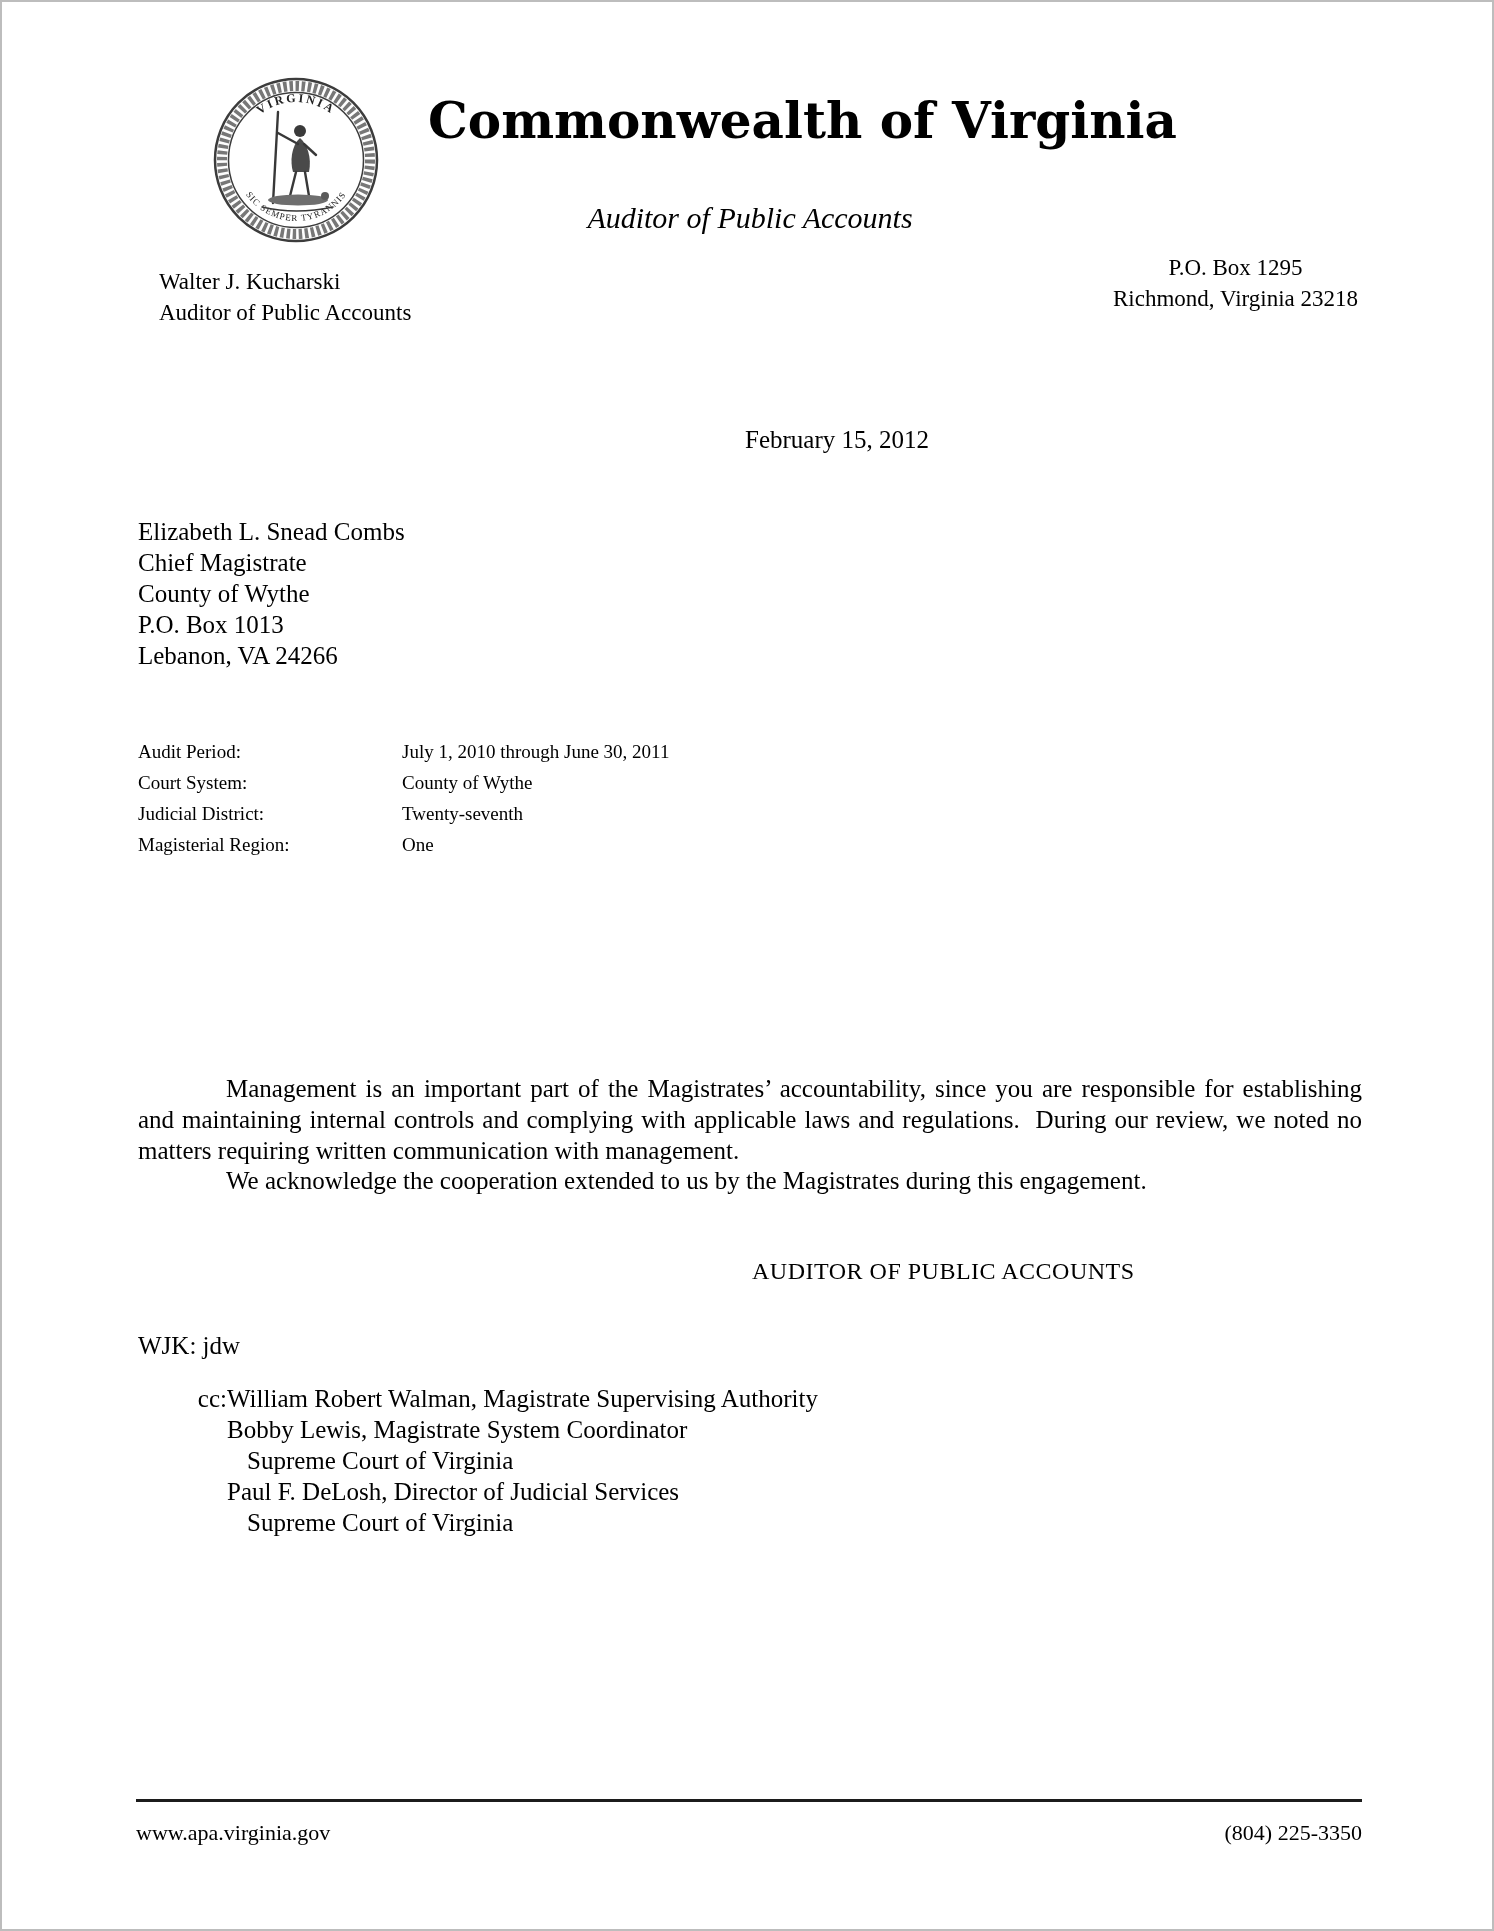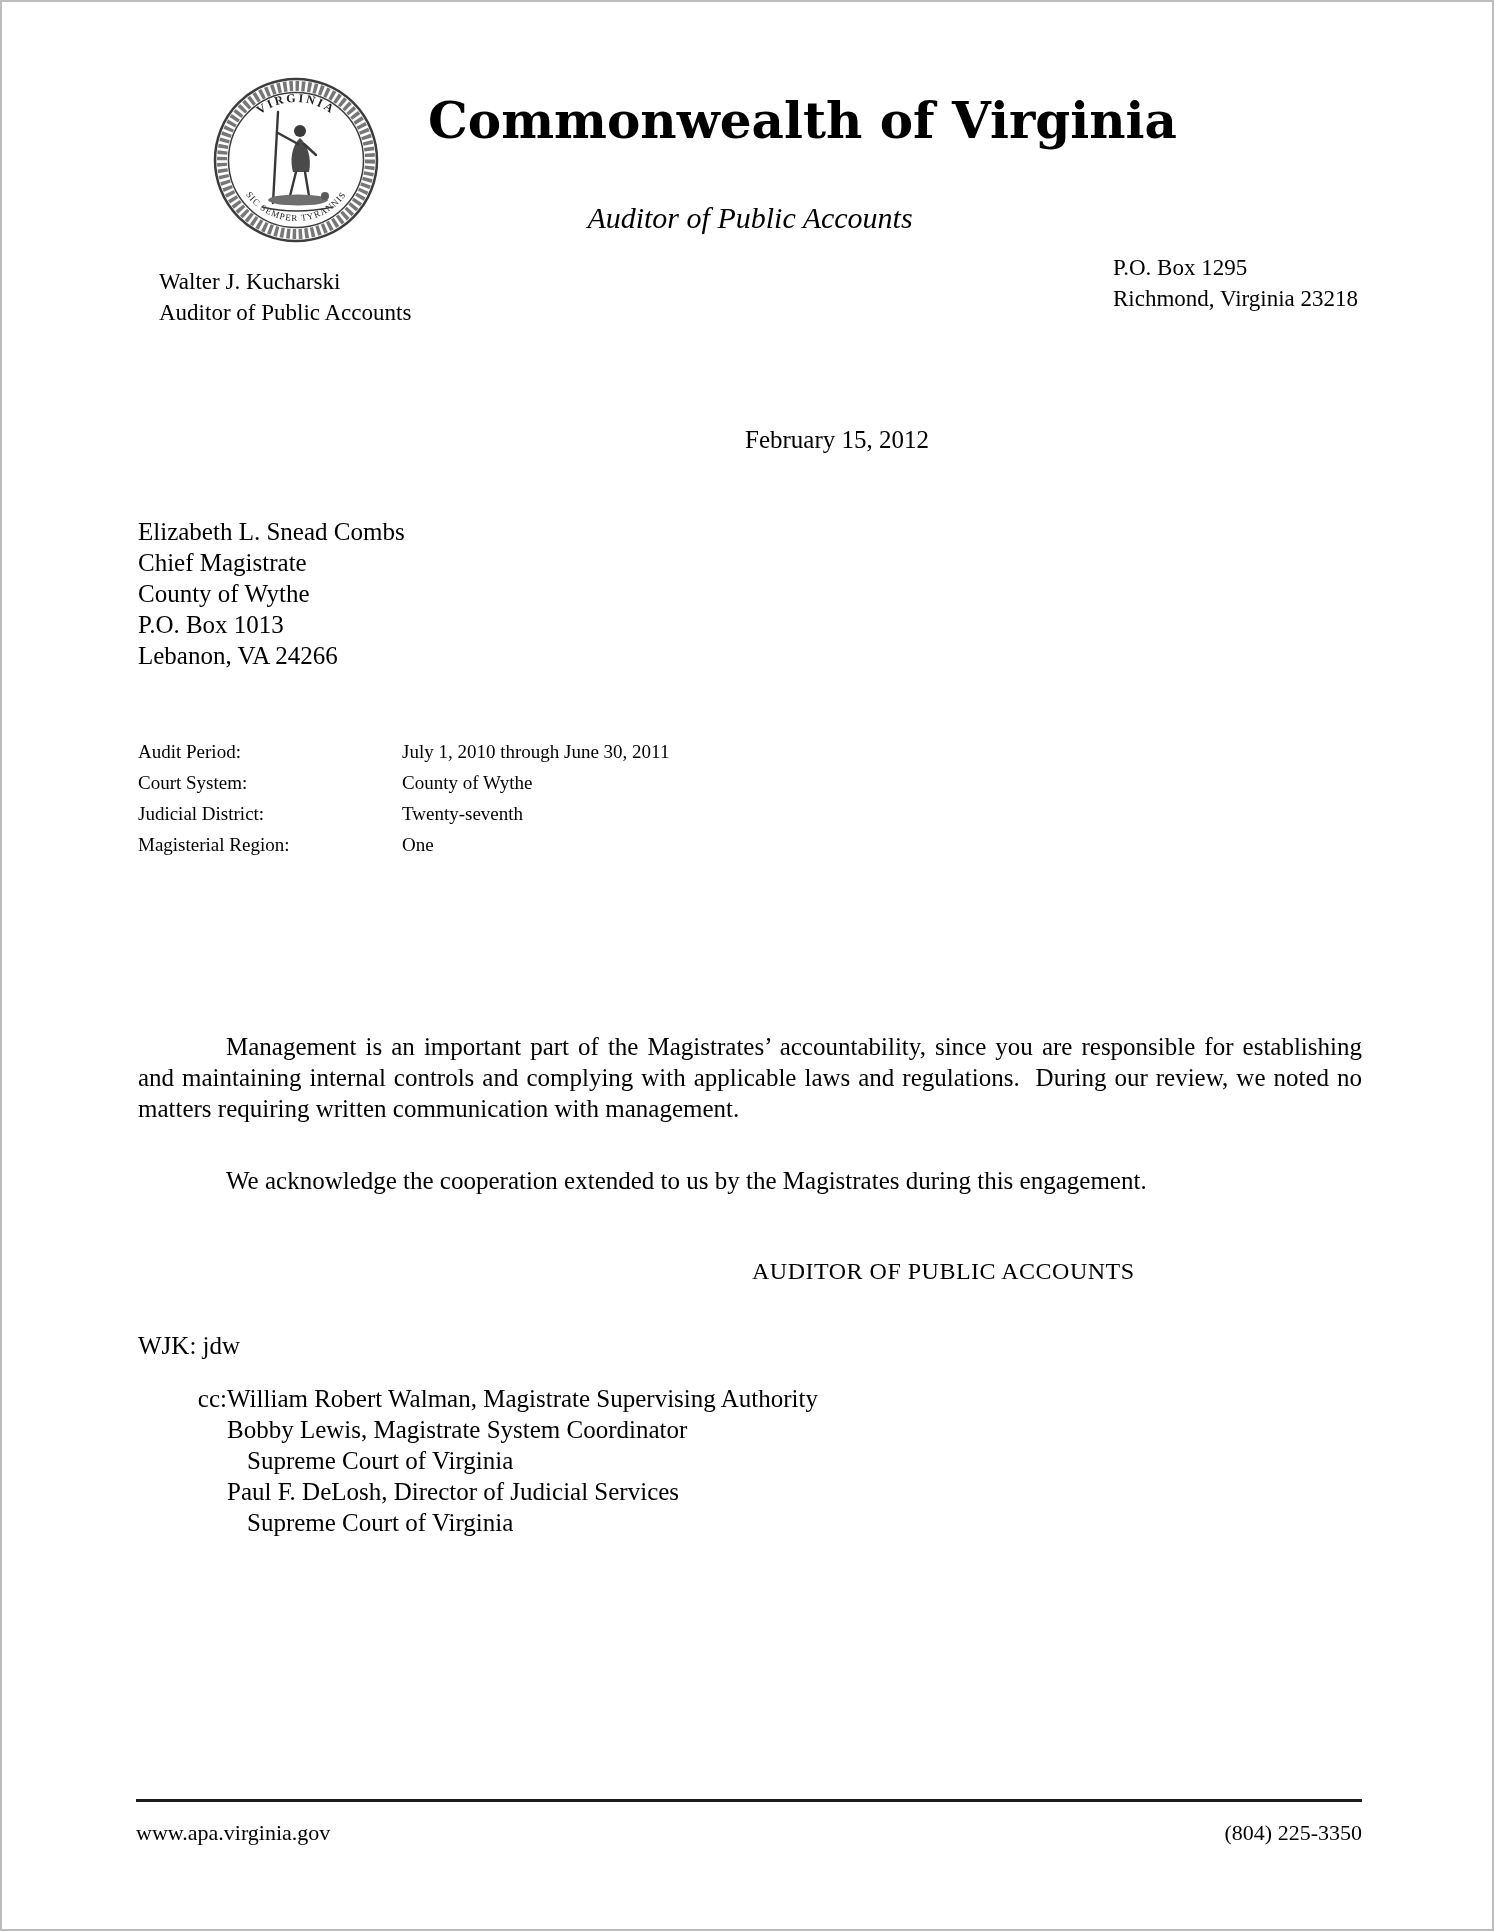--- a/index.html
+++ b/index.html
@@ -29,38 +29,38 @@
     padding-left: 105px;           
     white-space: nowrap;
   }
   .doc-subtitle {
     font-style: italic;
     font-size: 30px;
     line-height: 40px;
     margin-top: 46px;
   }
   .sender        { left: 157px; top: 250px; font-size: 23px; line-height: 31px; margin-top: 14px; }
-  .return-addr   { right: 134px; top: 250px; font-size: 23px; line-height: 31px; text-align: left; }
+  .return-addr   { right: 134px; top: 250px; font-size: 23px; line-height: 31px; text-align: center; }
 
   
   .date-line   { left: 743px; top: 424px; font-size: 25px; }
   .recipient   { left: 136px; top: 514px; font-size: 25px; line-height: 31px; }
   .audit-info  { left: 136px; top: 734px; font-size: 19px; line-height: 31px; }
   .audit-row   { display: flex; }
   .audit-label { width: 264px; flex: 0 0 264px; }
 
   .body-par {
     left: 136px; width: 1224px;
     font-size: 25px; line-height: 31px;
     text-align: justify;
     text-indent: 88px;
     white-space: pre-wrap;
   }
   .p1 { top: 918px; }
-  .p2 { top: 1004px; }
+  .p2 { top: 1046px; }
   .p3 { top: 1138px; }
 
   .signature   { left: 750px; top: 1256px; font-size: 24px; letter-spacing: 0.5px; }
   .reference   { left: 136px; top: 1330px; font-size: 25px; }
 
   .cc-block    { left: 136px; top: 1381px; font-size: 25px; line-height: 31px; display: flex; }
   .cc-label    { width: 89px; flex: 0 0 89px; text-align: right; }
   .cc-entry.sub{ padding-left: 20px; }
 
   

